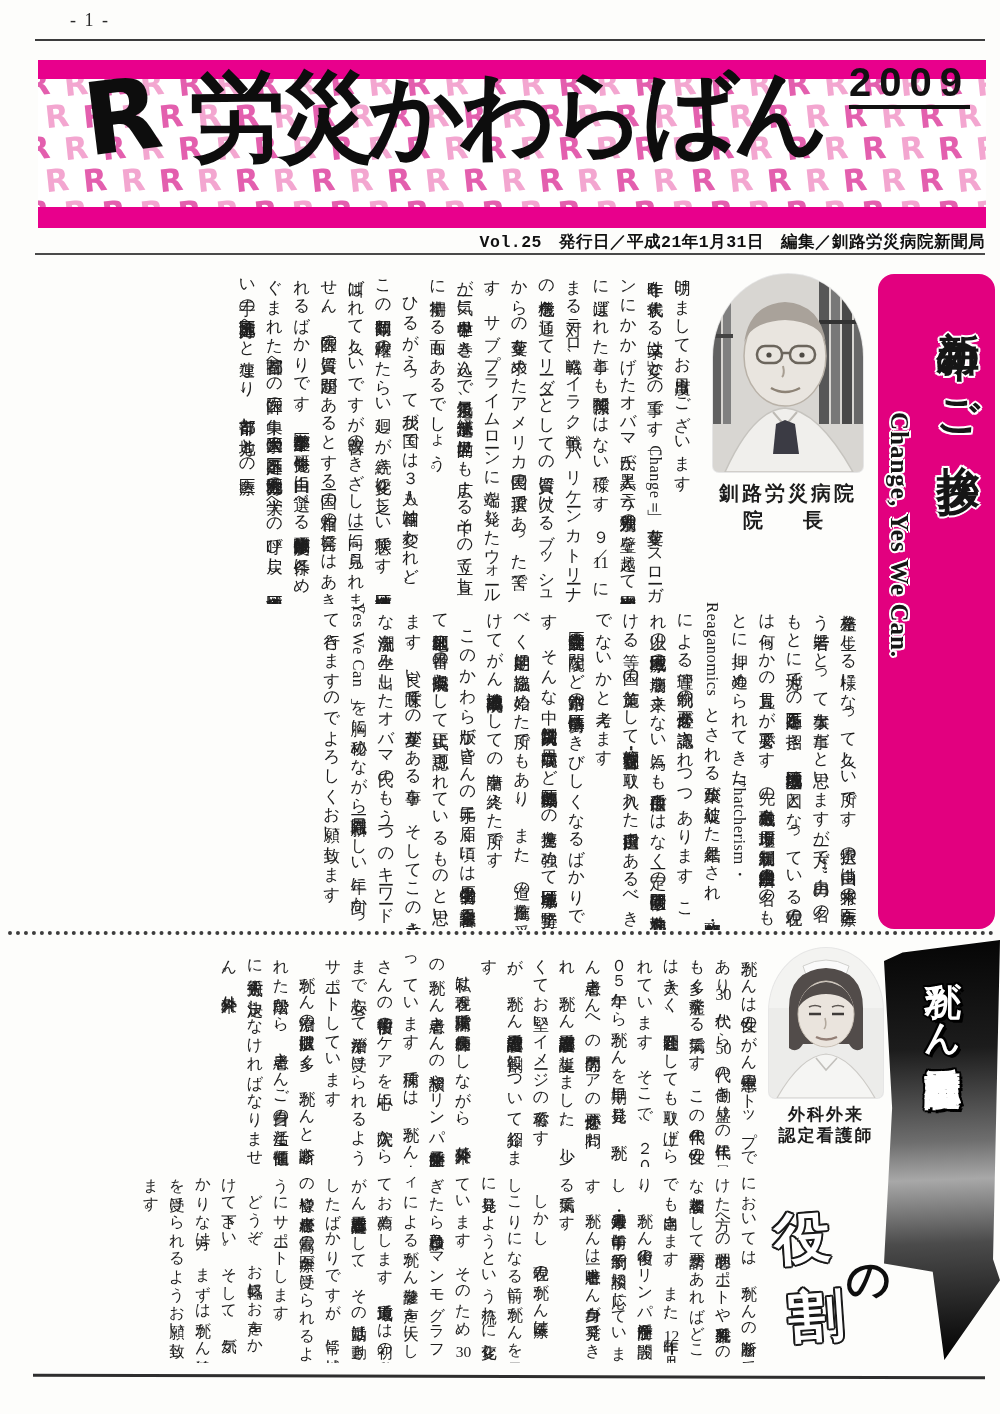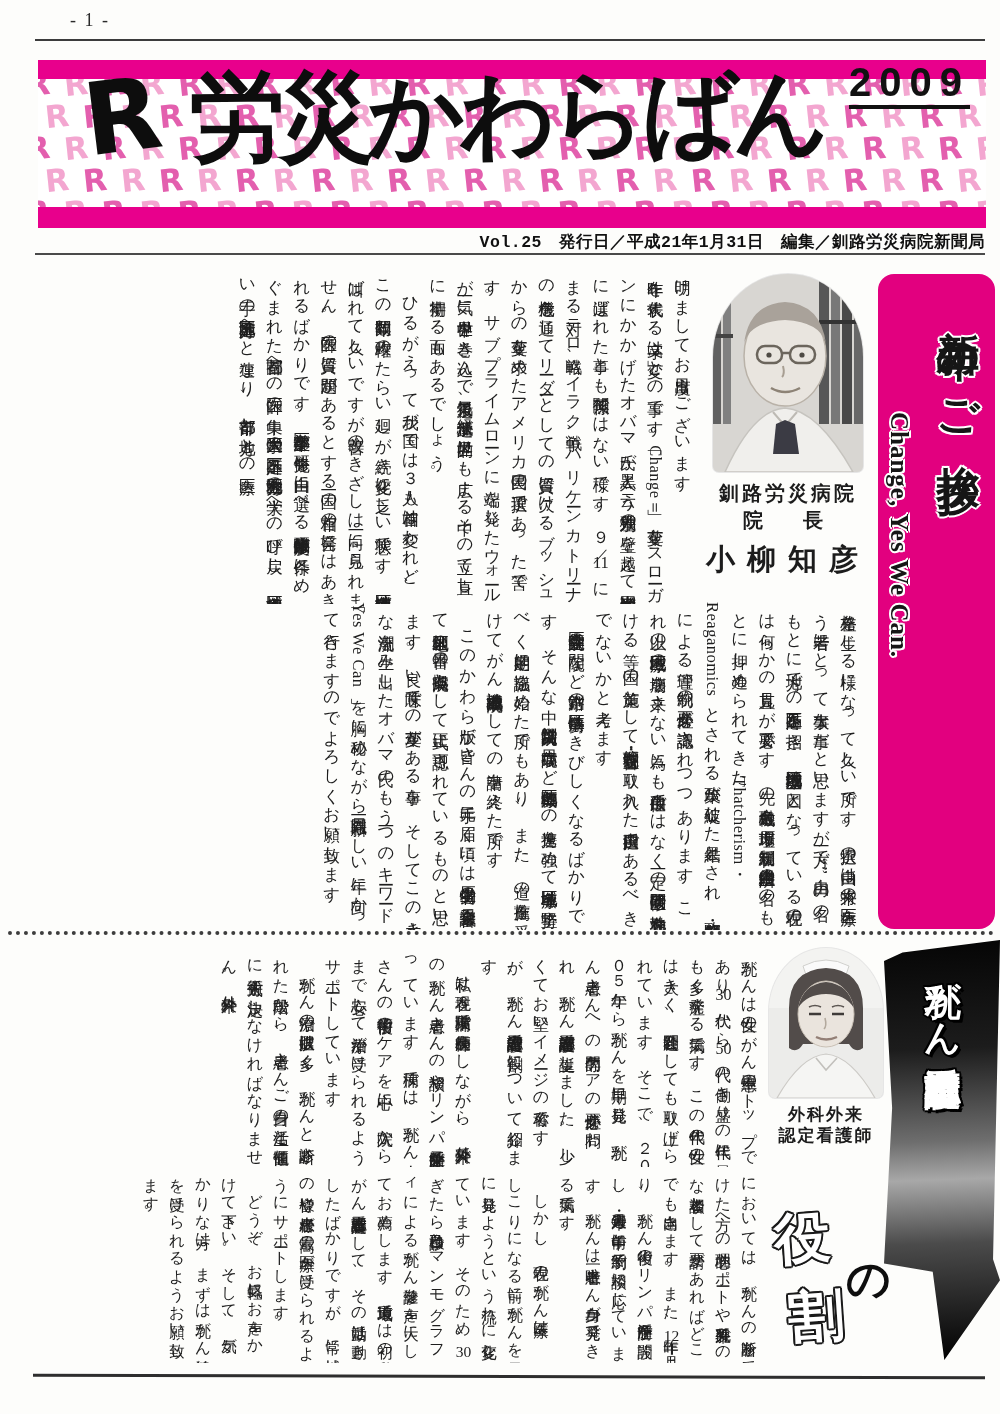--- a/index.html
+++ b/index.html
@@ -261,21 +261,20 @@
           <circle cx="89" cy="81" r="2.6" fill="#4e4a44"></circle>
         <path d="M70 92 Q72 100 69 103" stroke="#a79e92" stroke-width="2" fill="none"></path>
         <path d="M58 114 Q72 122 87 114" stroke="#8d8376" stroke-width="2.5" fill="none"></path>
         <path d="M12 198 Q40 136 72 134 Q105 136 140 198 Z" fill="#f0efec" stroke="#c6c4bf" stroke-width="1.5"></path>
         <path d="M60 138 L72 152 L84 138" fill="none" stroke="#bdbab4" stroke-width="2"></path>
         <path d="M63 150 L72 146 L82 150 L86 180 L60 180 Z" fill="#3b3b44"></path>
       </svg>
     </div>
     <div class="cap-org">釧路労災病院</div>
     <div class="cap-role">院　長</div>
-    <div class="cap-name1">小柳知彦</div>
   </div>
 
   <div class="banner1">
     <div class="banner1-main">新年のご挨拶</div>
     <div class="banner1-sub">Change, Yes We Can.</div>
   </div>
 </div>
 
 <div class="dot-divider"></div>
 

